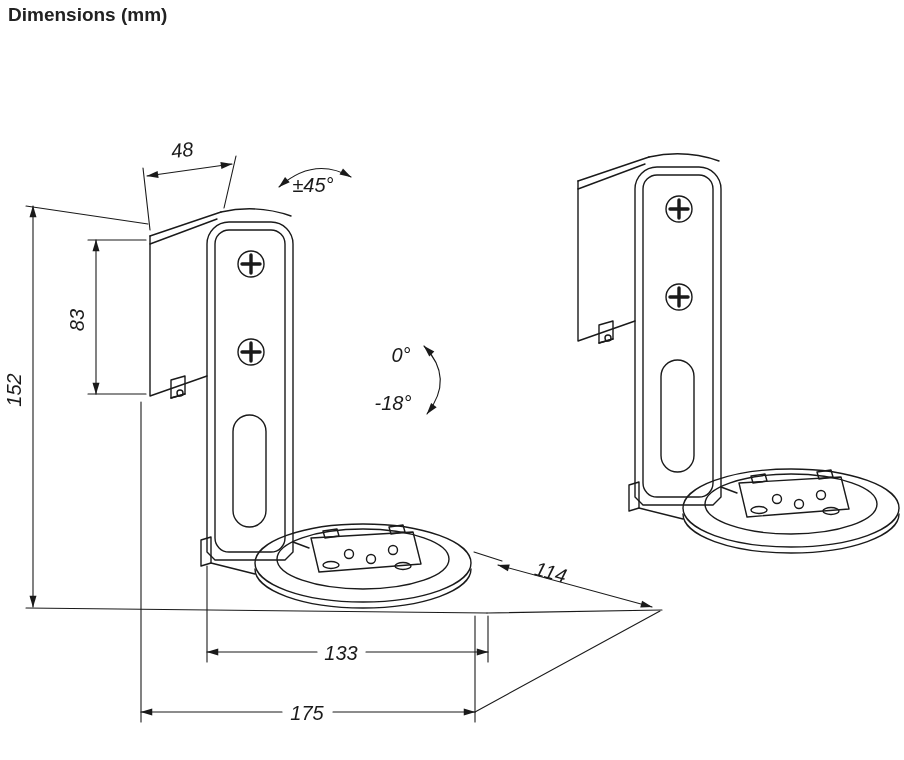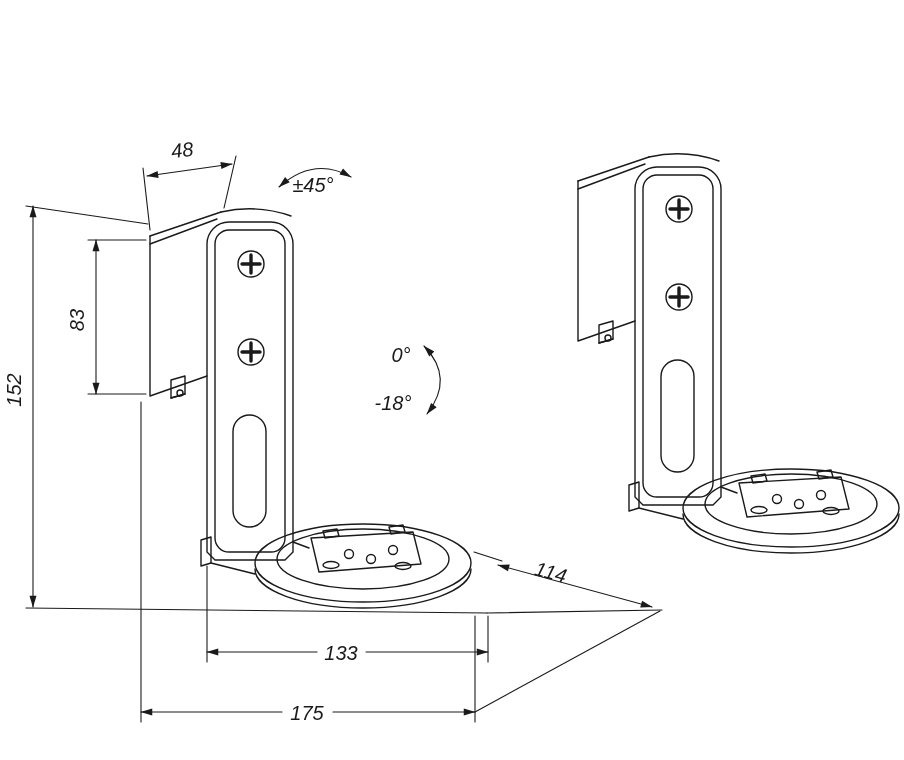--- a/index.html
+++ b/index.html
@@ -46,20 +46,21 @@
     fill: #1a1a1a;
     stroke: none;
   }
   .screw-cross { stroke-width: 3.4; }
 </style>
 </head>
 <body>
 
 <div class="page">
 
+  <div class="title">Dimensions (mm)</div>
 
   <svg width="904" height="760" viewBox="0 0 904 760">
     <defs>
       <marker id="arrow" viewBox="0 0 12 8" refX="11" refY="4" markerWidth="12" markerHeight="8" orient="auto-start-reverse">
         <path d="M0.8,0.8 L11.4,4 L0.8,7.2 Z" fill="#1a1a1a"></path>
       </marker>
 
       <g id="bracket" class="draw">
 
         <path d="M-57,14 L14,-10"></path>

